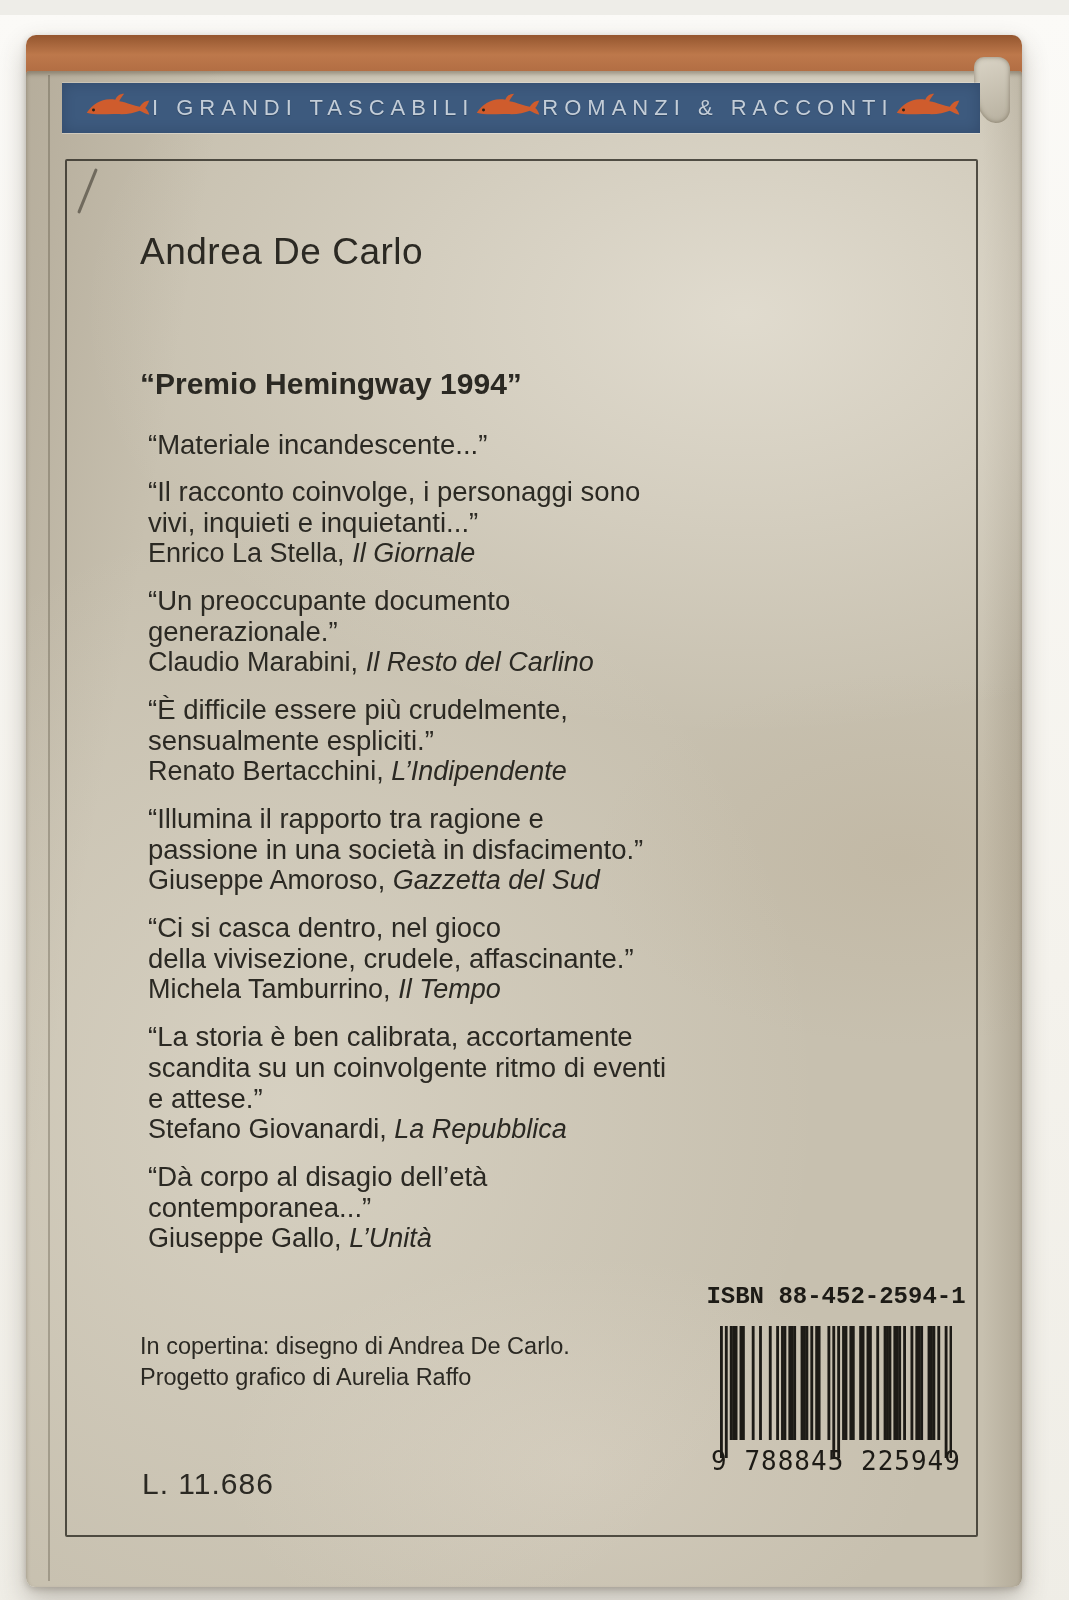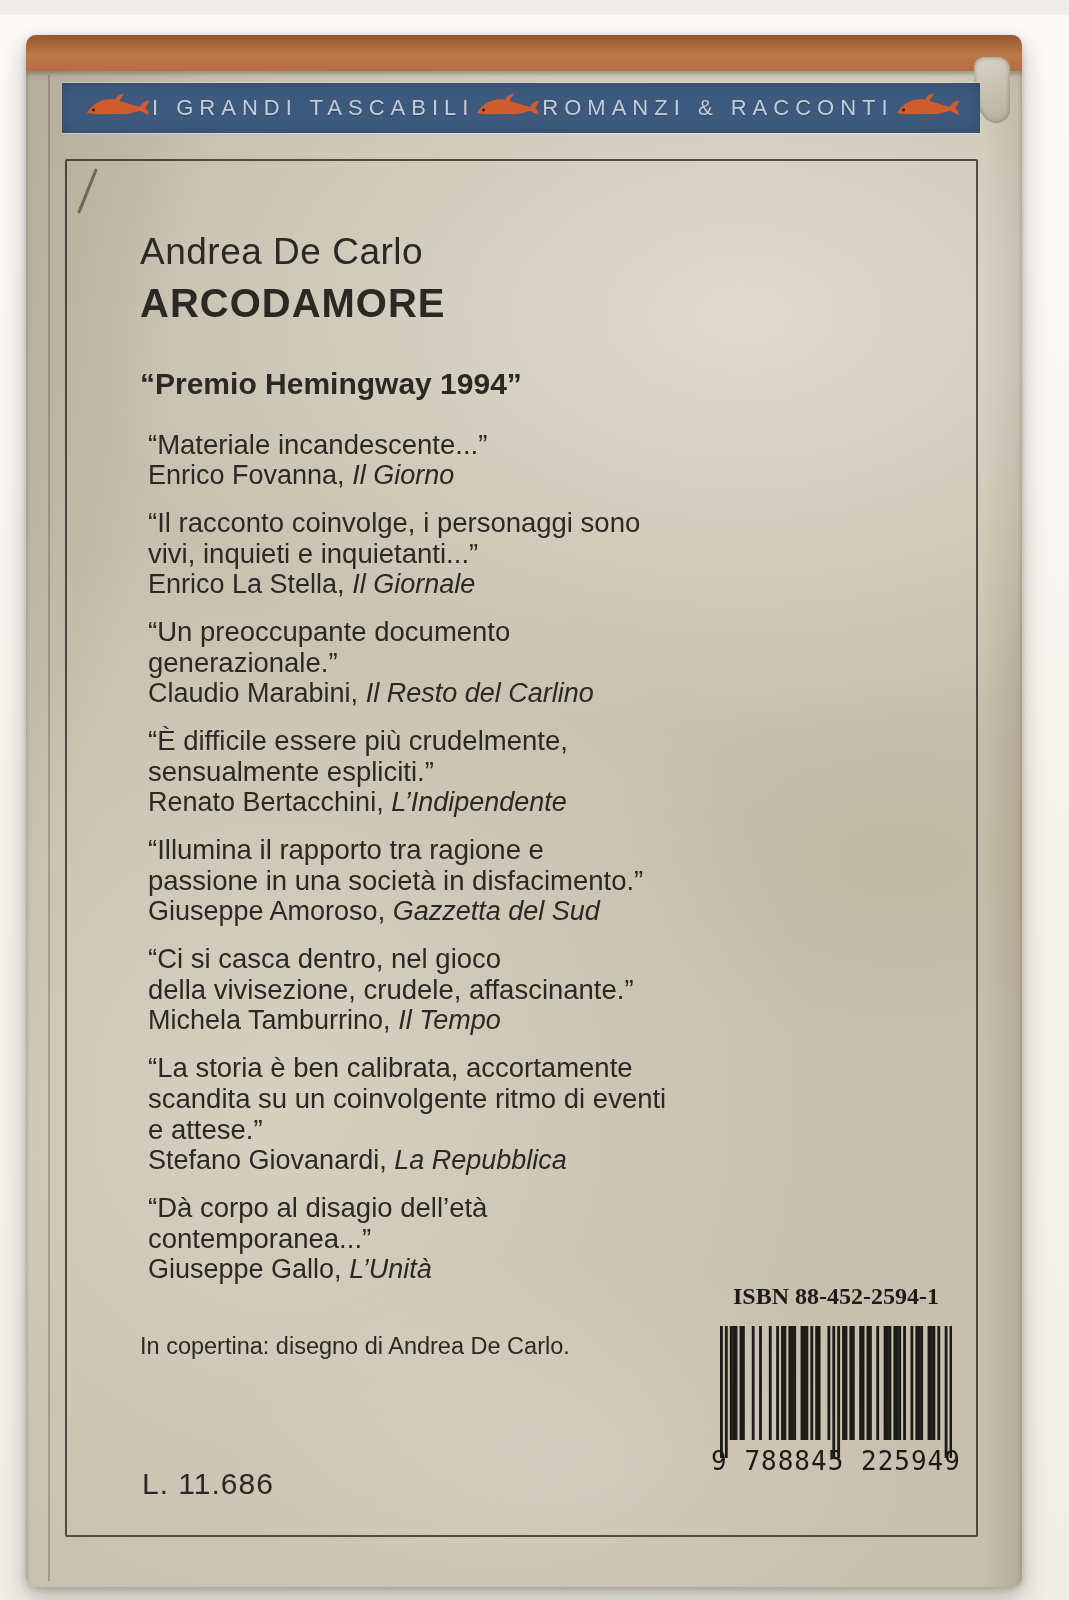--- a/index.html
+++ b/index.html
@@ -59,21 +59,21 @@
   #quotes{position:absolute;left:122px;top:394px;width:620px;color:var(--ink);}
   .quote{margin-bottom:16px;}
   .quote-text{font-size:27.5px;line-height:31px;white-space:pre-line;}
   .quote-attrib{font-size:27px;line-height:31px;}
   .attrib-paper{font-style:italic;}
 
   .credits{position:absolute;left:114px;top:1296px;font-size:23.5px;line-height:31px;color:var(--ink);}
   .price{position:absolute;left:116px;top:1432px;font-size:30px;color:var(--ink);letter-spacing:1px;}
 
   .isbn{position:absolute;left:660px;top:1248px;width:300px;text-align:center;color:#1d1b16;}
-  .isbn-label{font-family:Liberation Serif, serif;font-size:24px;font-weight:600;letter-spacing:0;}
+  .isbn-label{font-family:Liberation Mono, monospace;font-size:24px;font-weight:600;letter-spacing:0;}
   .barcode-wrap{margin-top:16px;}
   .digits{font-family:"DejaVu Sans Mono",monospace;font-size:26px;letter-spacing:1px;margin-top:-16px;}
 </style>
 </head>
 <body>
 
 <div id="stage">
   <div class="book">
     <div class="edge-top"></div>
     <div class="paper"></div>
@@ -94,30 +94,25 @@
       <span class="label">ROMANZI &amp; RACCONTI</span>
       <svg class="dolphin" viewBox="0 0 100 46" aria-hidden="true">
         <path class="body" d="M4 30 C12 18 24 10 38 10 C41 10 44 10 46 11 C48 5 53 2 59 2 C56 6 53 10 52 13 C64 15 74 20 82 21 C86 15 91 12 96 12 C94 17 92 21 90 23 C93 25 95 29 96 33 C91 32 86 29 82 27 C74 30 62 33 50 32 C36 31 18 34 4 30 Z"></path>
         <circle class="eye" cx="14" cy="26" r="2.2"></circle>
       </svg>
     </div>
 
     <div class="frame"></div>
 
     <div class="author">Andrea De Carlo</div>
-    <div class="title">ARCODAMORE</div>
     <div class="award">“Premio Hemingway 1994”</div>
 
     <div id="quotes">
         <div class="quote">
     <div class="quote-text">“Materiale incandescente...”</div>
-    <div class="quote-attrib">
-      <span class="attrib-name">Enrico Fovanna,</span>
-      <span class="attrib-paper">Il Giorno</span>
-    </div>
   </div>
         <div class="quote">
     <div class="quote-text">“Il racconto coinvolge, i personaggi sono
 vivi, inquieti e inquietanti...”</div>
     <div class="quote-attrib">
       <span class="attrib-name">Enrico La Stella,</span>
       <span class="attrib-paper">Il Giornale</span>
     </div>
   </div>
         <div class="quote">
@@ -166,20 +161,21 @@
 contemporanea...”</div>
     <div class="quote-attrib">
       <span class="attrib-name">Giuseppe Gallo,</span>
       <span class="attrib-paper">L’Unità</span>
     </div>
   </div>
       </div>
 
     <div class="credits">
       <div>In copertina: disegno di Andrea De Carlo.</div>
+      <div>Progetto grafico di Aurelia Raffo</div>
     </div>
 
     <div class="price">L. 11.686</div>
 
     <div class="isbn">
       <div class="isbn-label">ISBN 88-452-2594-1</div>
       <div class="barcode-wrap">
         <svg id="barcode" width="232" height="132" aria-hidden="true">
             <rect x="0.00" y="0" width="2.84" height="132" fill="#1d1b16"></rect>
             <rect x="4.88" y="0" width="2.84" height="132" fill="#1d1b16"></rect>

